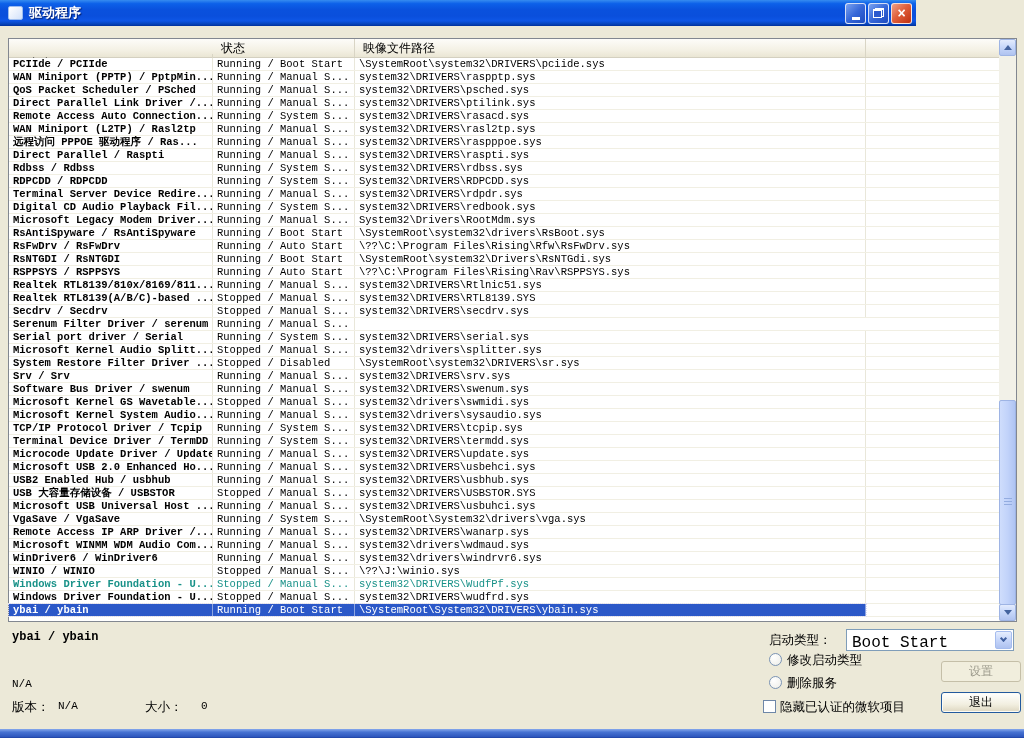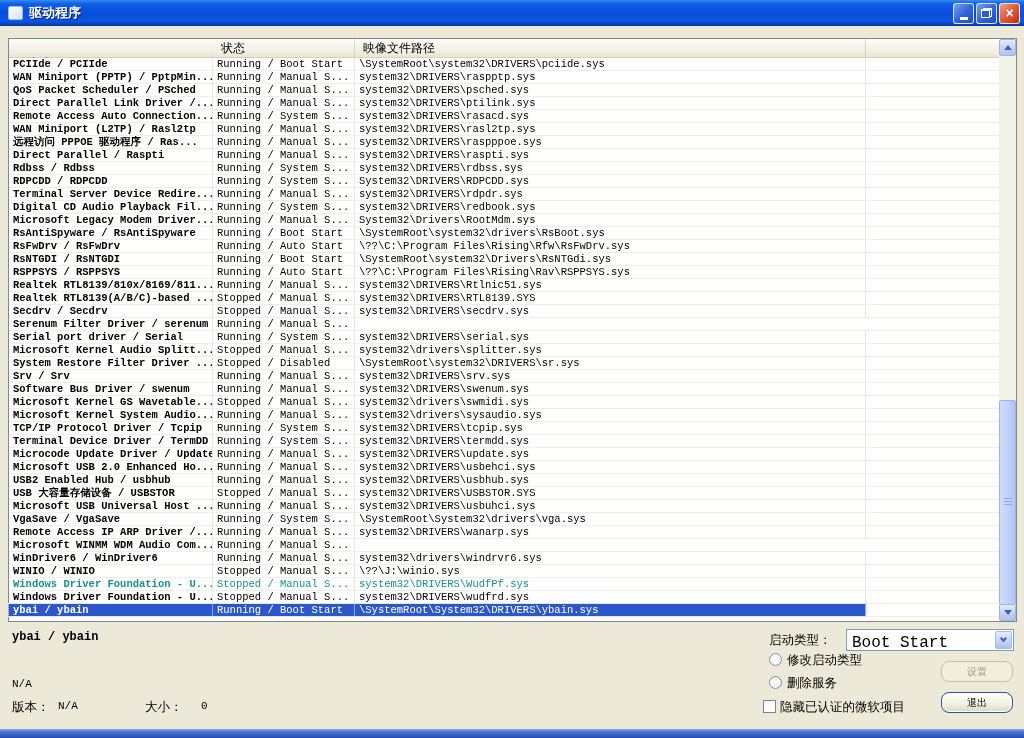--- a/index.html
+++ b/index.html
@@ -1,21 +1,21 @@
 <!DOCTYPE html>
 <html><head>
 <meta charset="utf-8">
 <style>
   * { box-sizing: border-box; margin: 0; padding: 0; }
   html,body { width:1024px; height:738px; overflow:hidden; }
   body { font-family:"Liberation Sans", sans-serif; background:#ECE9D8; }
   .window { position:relative; width:1024px; height:738px; background:#ECE9D8; overflow:hidden; }
 
   
-  .titlebar { position:absolute; left:0; top:0; width:1024px; height:26px;
+  .titlebar { position:absolute; left:0; top:0; width:916px; height:26px;
     background:linear-gradient(180deg,#368CF0 0%,#0D61E9 14%,#0A51DD 38%,#0A4FDC 62%,#0E56E6 80%,#0743B8 93%,#00309C 100%);
     display:flex; align-items:center; padding:7px 4px; }
   .title-icon { width:15px; height:14px; margin:0 6px 0 4px; background:linear-gradient(135deg,#ffffff,#D2E1FA);
     border:1px solid #9DBDF0; border-radius:2px; flex:none; }
   .title-text { color:#fff; font-weight:bold; font-size:13px; text-shadow:1px 1px 1px rgba(0,20,90,.85); flex:1; }
   .win-buttons { display:flex; gap:2px; }
   .win-btn { width:21px; height:21px; border-radius:3px; border:1px solid rgba(255,255,255,.8);
     display:flex; align-items:center; justify-content:center; }
   .win-btn.minmax { background:linear-gradient(135deg,#7AA2F0 0%,#3667D8 50%,#1E4CC0 100%); }
   .win-btn.close { background:linear-gradient(135deg,#F0A088 0%,#E0603C 45%,#C03010 100%); }
@@ -71,21 +71,21 @@
   .combo-btn { position:absolute; right:1px; top:1px; width:17px; height:18px; border:1px solid #A5BCEE; border-radius:2px;
     background:linear-gradient(180deg,#E6EEFE 0%,#C6D6FA 50%,#AEC2F0 100%); display:flex; align-items:center; justify-content:center; }
   .chev { width:5px; height:5px; border-right:2px solid #40609F; border-bottom:2px solid #40609F; transform:rotate(45deg); margin-top:-3px; }
   .radio { position:absolute; width:13px; height:13px; border-radius:50%; border:1px solid #7B94B5;
     background:radial-gradient(circle at 35% 30%,#FFFFFF 0%,#F2F2EE 70%,#DDDDD4 100%); }
   .radio.r1 { left:769px; top:653px; } .radio.r2 { left:769px; top:676px; }
   .opt-label { position:absolute; font-size:12.5px; color:#000; }
   .rl1 { left:787px; top:652px; } .rl2 { left:787px; top:675px; }
   .checkbox { position:absolute; left:763px; top:700px; width:13px; height:13px; border:1px solid #6E87A8; background:#fff; }
   .cbl { left:780px; top:699px; }
-  .btn { position:absolute; width:72px; height:21px; border-radius:8px; font-size:10px;
+  .btn { position:absolute; width:80px; height:21px; border-radius:3px; font-size:12px;
     display:flex; align-items:center; justify-content:center; }
   .btn-settings { left:941px; top:661px; border:1px solid #C5BFA8; background:#F1EEDD; color:#9C9A8C; }
   .btn-exit { left:941px; top:692px; border:1px solid #235A9E; color:#000;
     background:linear-gradient(180deg,#FFFFFF 0%,#F2EFE0 60%,#DDD6C0 100%); box-shadow:inset 0 0 0 1px #FCFBF4; }
 
   .bottom-strip { position:absolute; left:0; bottom:0; width:1024px; height:9px;
     background:linear-gradient(180deg,#87A9EC 0%,#4672D2 35%,#2E57BE 85%,#1D3F9E 100%); }
 </style>
 </head>
 <body>
@@ -371,20 +371,21 @@
           <div class="cells">
             <div class="lv-cell c0">Remote Access IP ARP Driver /...</div>
             <div class="lv-cell c1">Running / Manual S...</div>
             <div class="lv-cell c2">system32\DRIVERS\wanarp.sys</div>
           </div>
         </div>
         <div class="lv-row">
           <div class="cells">
             <div class="lv-cell c0">Microsoft WINMM WDM Audio Com...</div>
             <div class="lv-cell c1">Running / Manual S...</div>
+            <div class="lv-cell c2">system32\drivers\wdmaud.sys</div>
           </div>
         </div>
         <div class="lv-row">
           <div class="cells">
             <div class="lv-cell c0">WinDriver6 / WinDriver6</div>
             <div class="lv-cell c1">Running / Manual S...</div>
             <div class="lv-cell c2">system32\drivers\windrvr6.sys</div>
           </div>
         </div>
         <div class="lv-row">

